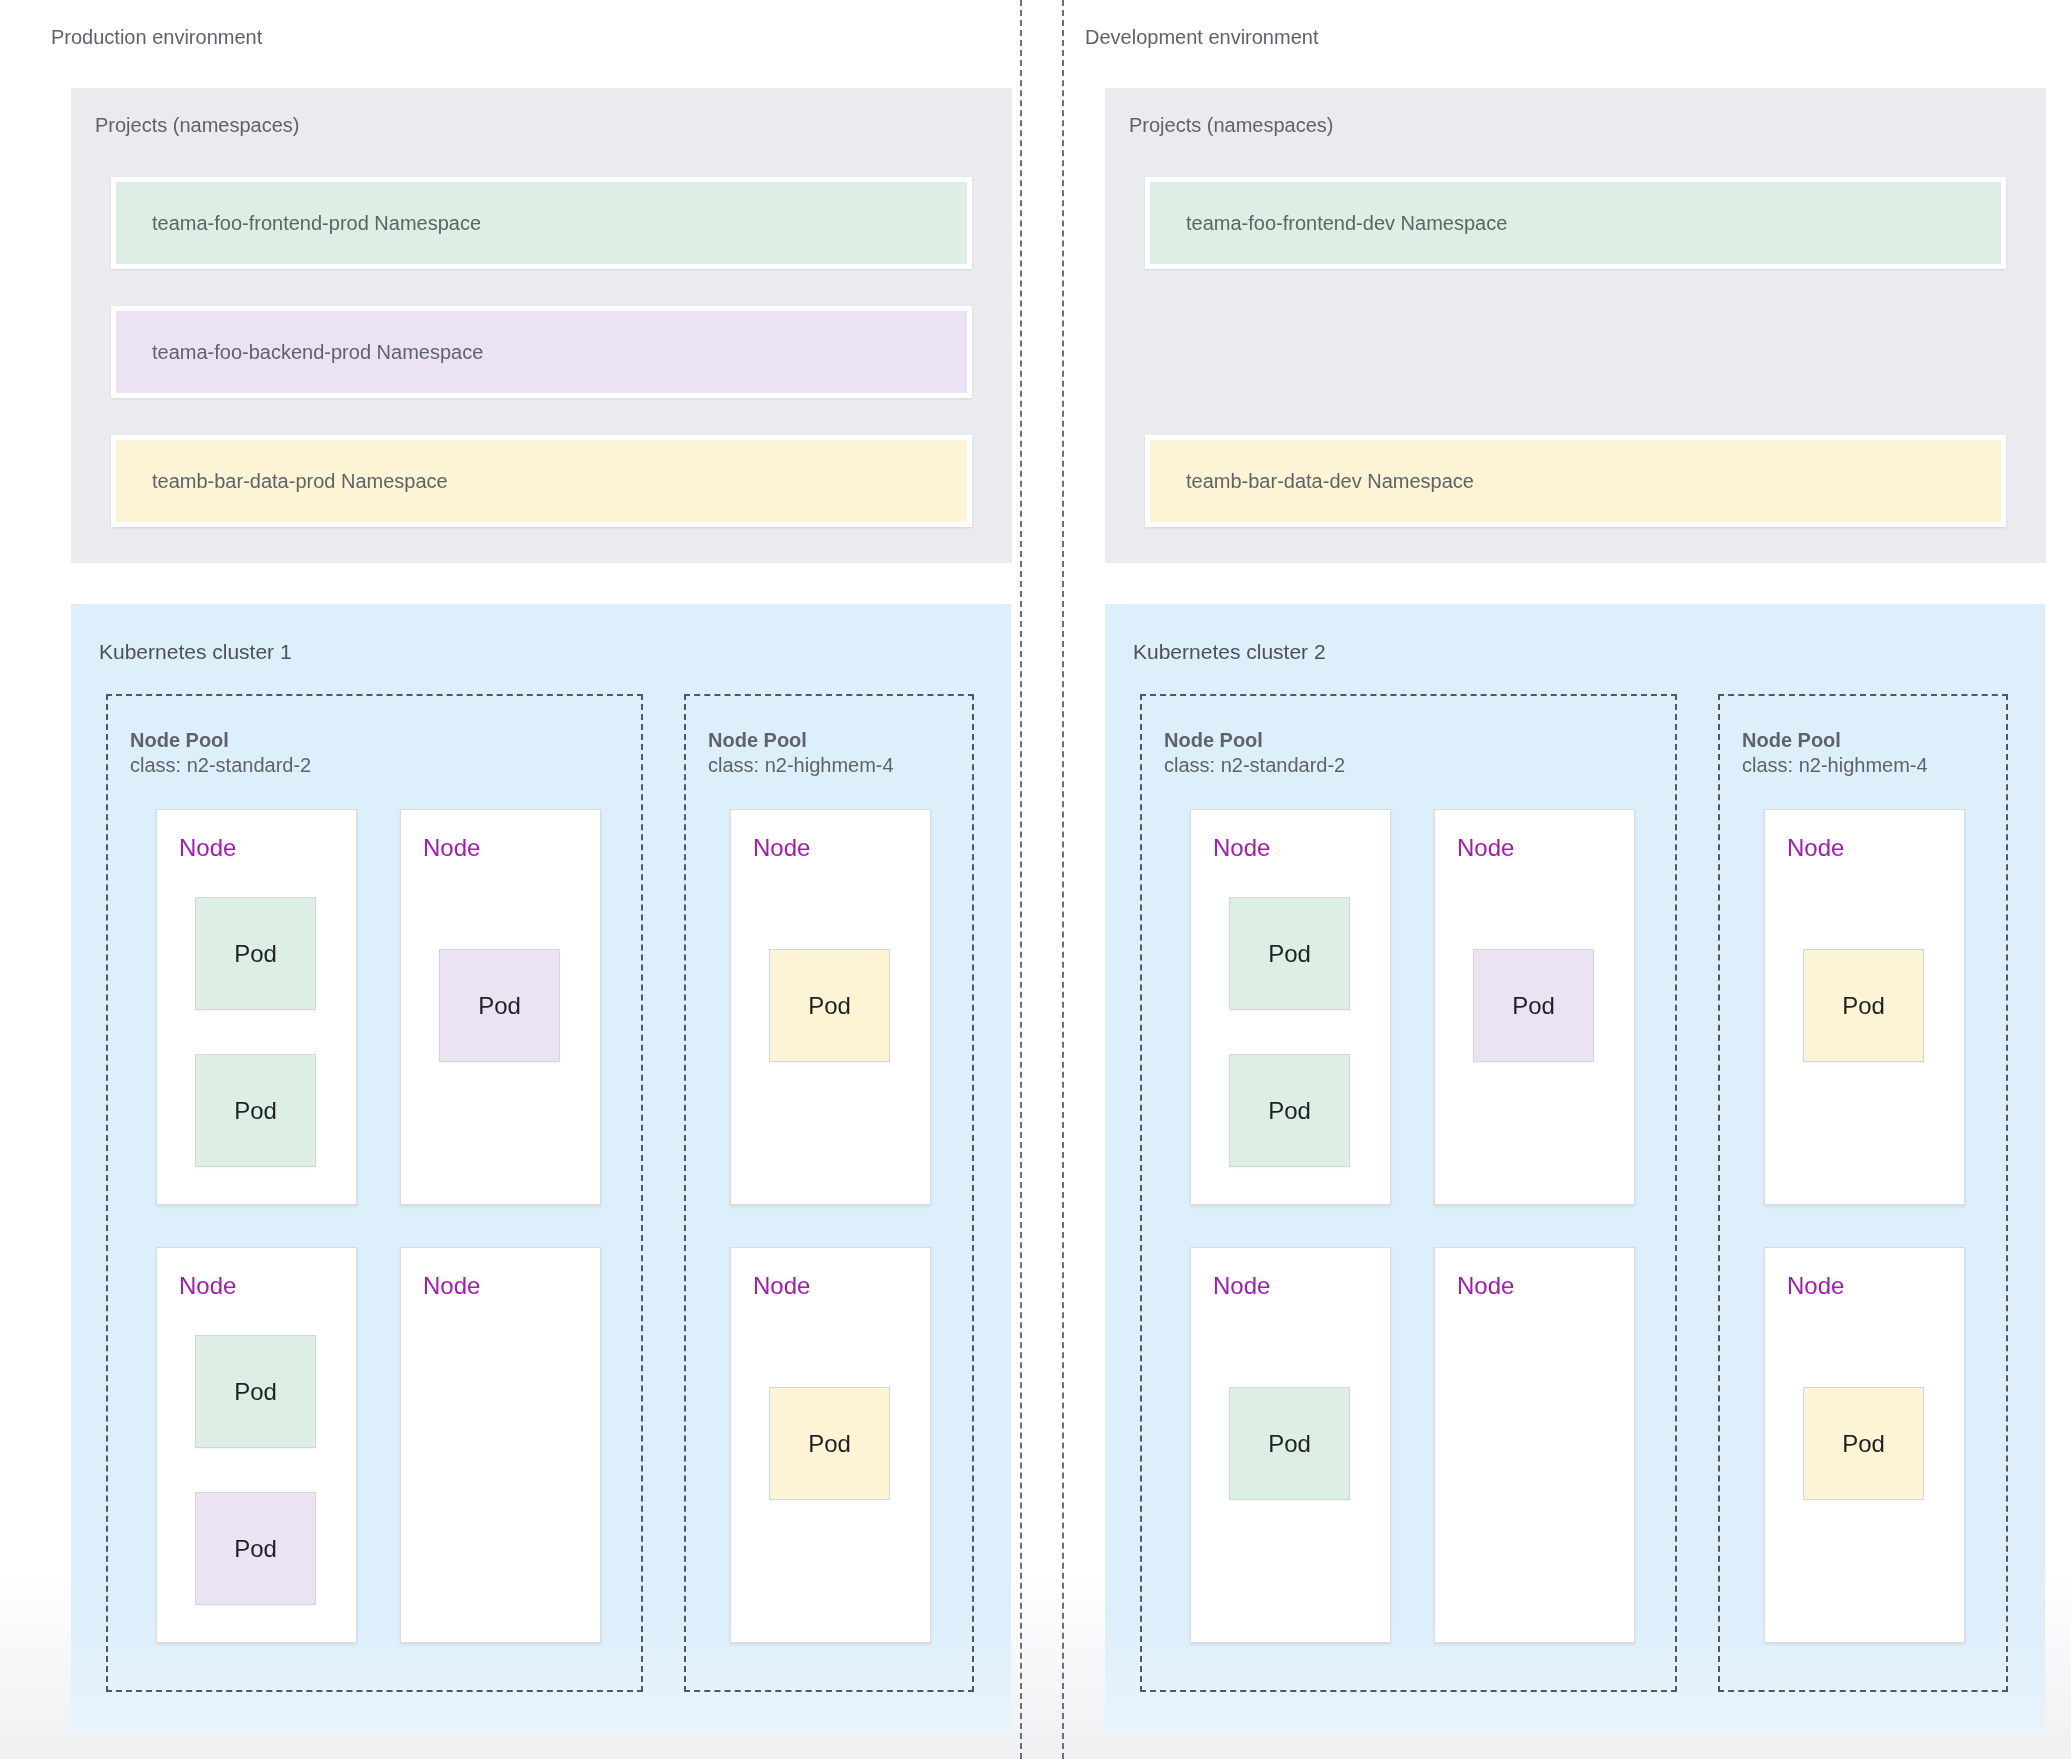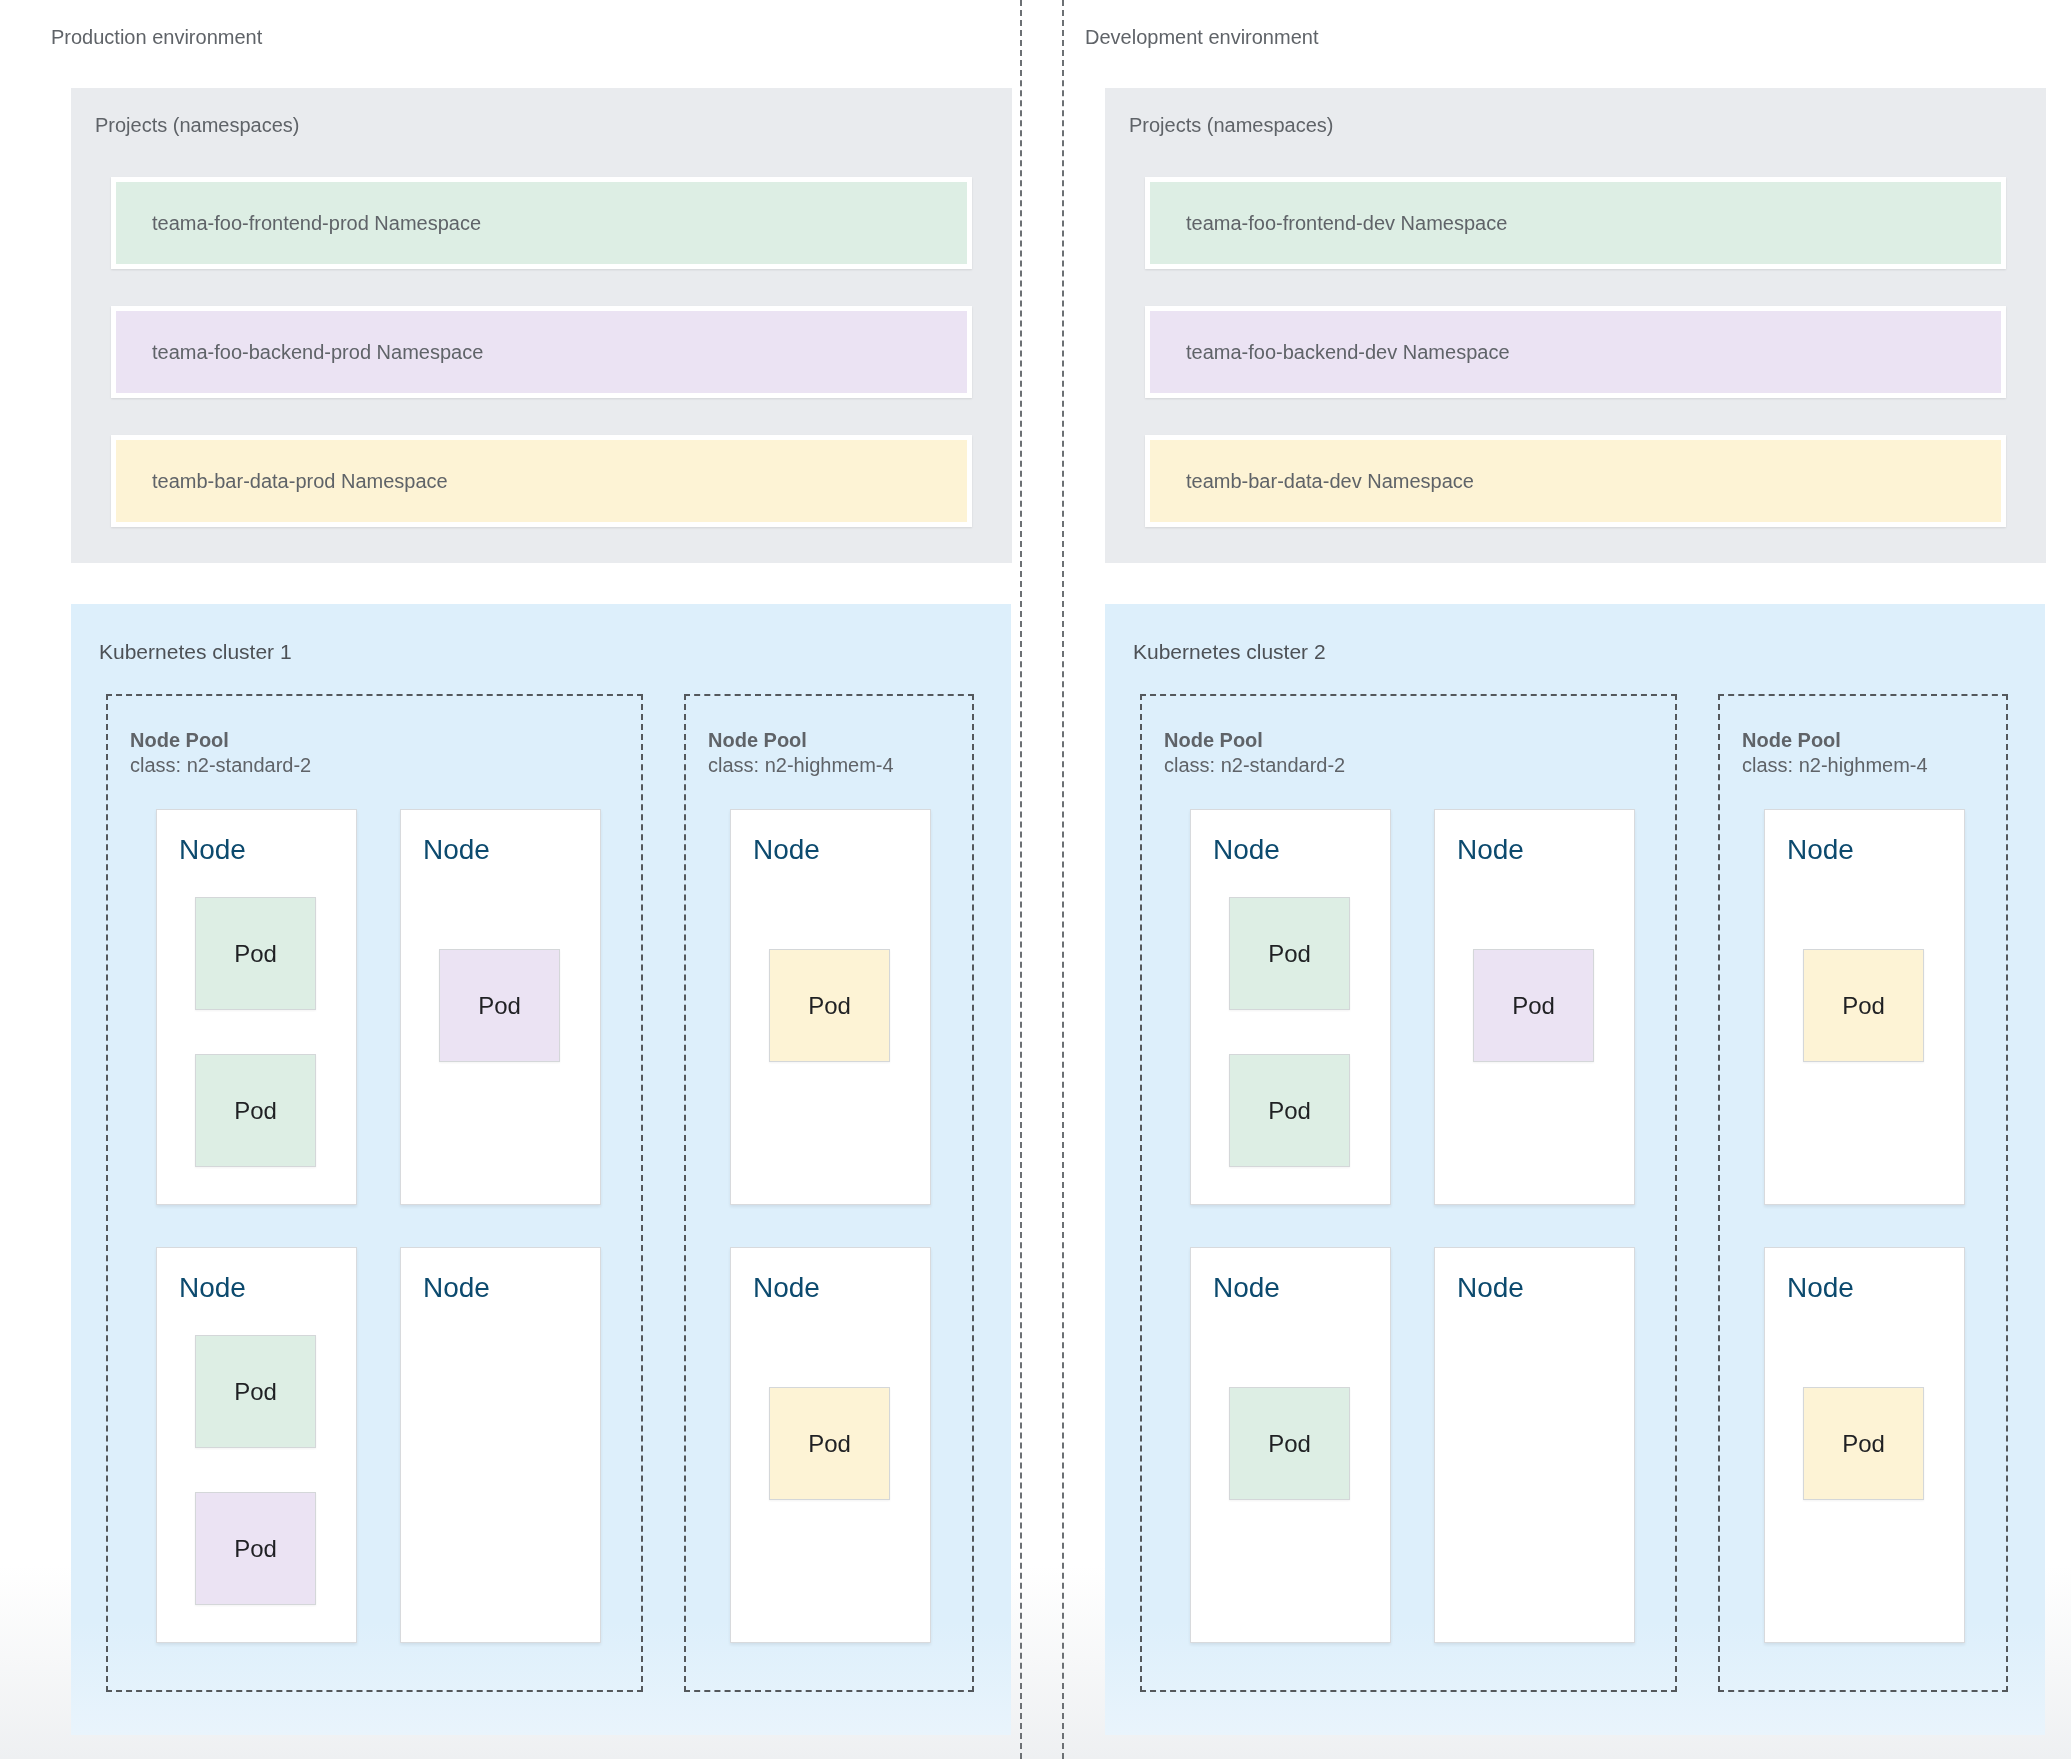--- a/index.html
+++ b/index.html
@@ -48,21 +48,21 @@
   .pool-header{position:absolute;left:22px;top:32px;font-size:20px;line-height:25px;color:#5f6368;white-space:nowrap;}
   .pool-name{font-weight:bold;}
 
   .node{position:absolute;width:201px;height:396px;background:#ffffff;border:1px solid #d8dadd;box-shadow:0 2px 3px rgba(0,0,0,0.07);box-sizing:border-box;}
   .slot-r1c1{left:48px;top:113px;}
   .slot-r1c2{left:292px;top:113px;}
   .slot-r2c1{left:48px;top:551px;}
   .slot-r2c2{left:292px;top:551px;}
   .slot-r1{left:44px;top:113px;}
   .slot-r2{left:44px;top:551px;}
-  .node-label{position:absolute;left:22px;top:24px;font-size:28px;color:#0c4a6e;}
+  .node-label{position:absolute;left:22px;top:24px;font-size:24px;color:#a21caf;}
 
   .pod{
     position:absolute;left:38px;width:121px;height:113px;
     display:flex;align-items:center;justify-content:center;
     font-size:24px;color:#1f2023;border:1px solid #d4d7d9;
     box-shadow:0 1px 2px rgba(0,0,0,0.05);box-sizing:border-box;
   }
   .pos-top{top:87px;}
   .pos-bottom{top:244px;}
   .pos-mid{top:139px;}
@@ -139,23 +139,20 @@
   <div class="divider divider-2"></div>
 
   <section class="env env-dev">
     <div class="env-title">Development environment</div>
 
     <div class="projects-box">
       <div class="projects-label">Projects (namespaces)</div>
       <div class="ns-frame ns-1">
         <div class="ns-fill fill-green">teama-foo-frontend-dev Namespace</div>
       </div>
-      <div class="ns-frame ns-2">
-        <div class="ns-fill fill-purple">teama-foo-backend-dev Namespace</div>
-      </div>
       <div class="ns-frame ns-3">
         <div class="ns-fill fill-yellow">teamb-bar-data-dev Namespace</div>
       </div>
     </div>
 
     <div class="cluster-box">
       <div class="cluster-label">Kubernetes cluster 2</div>
 
       <div class="pool pool-1">
         <div class="pool-header">

